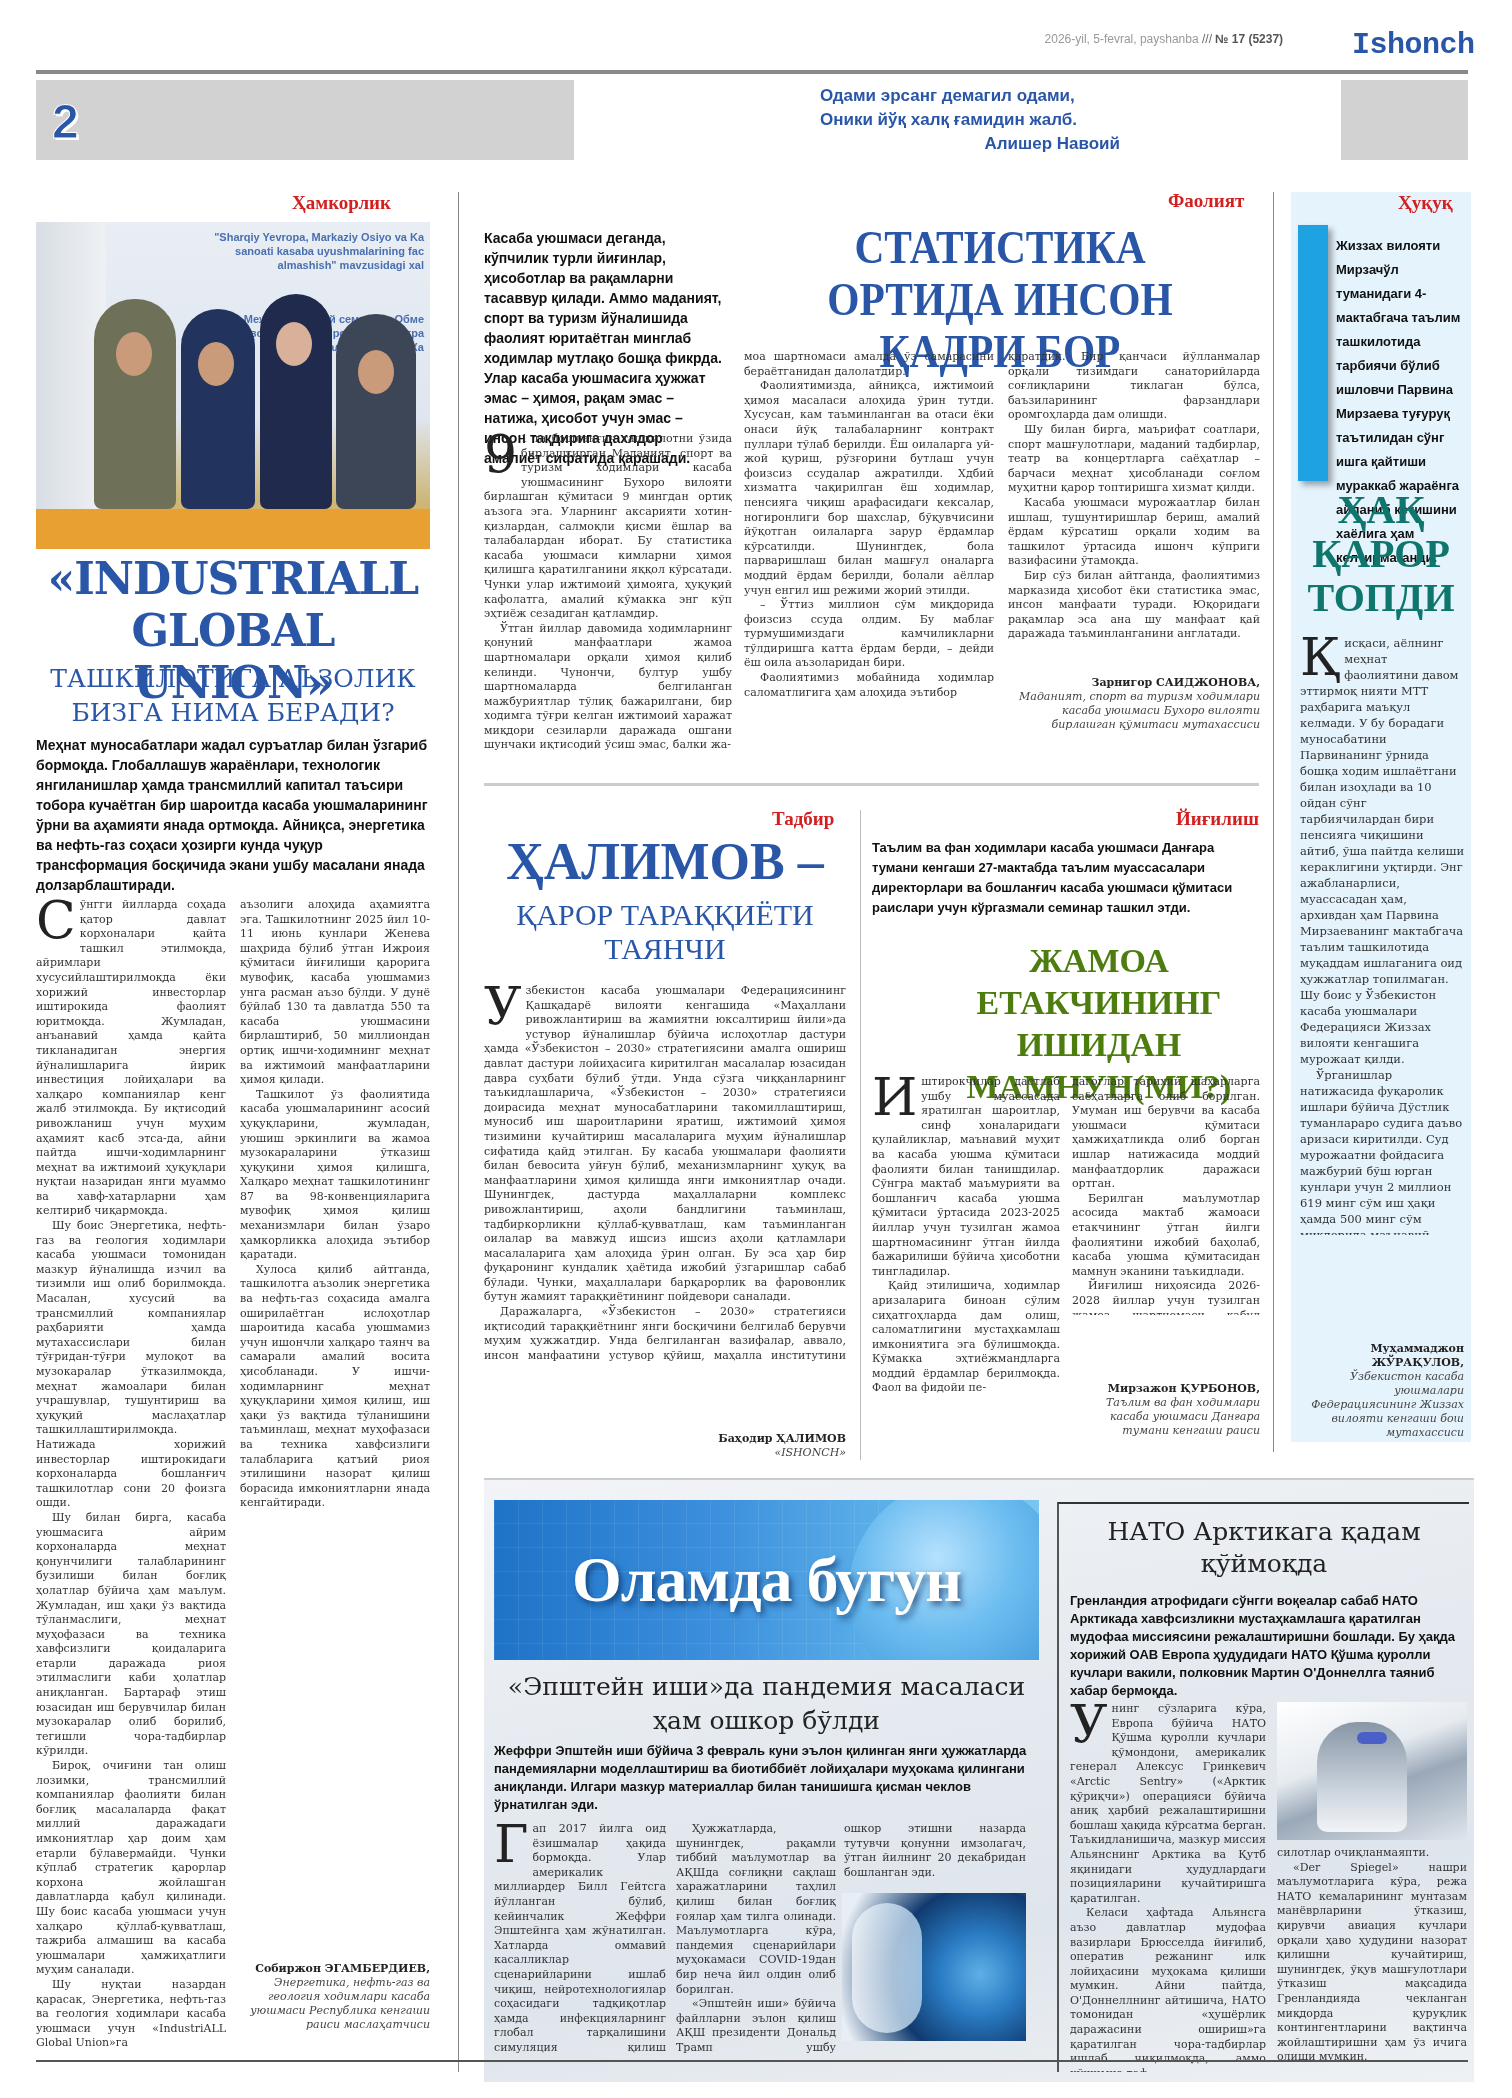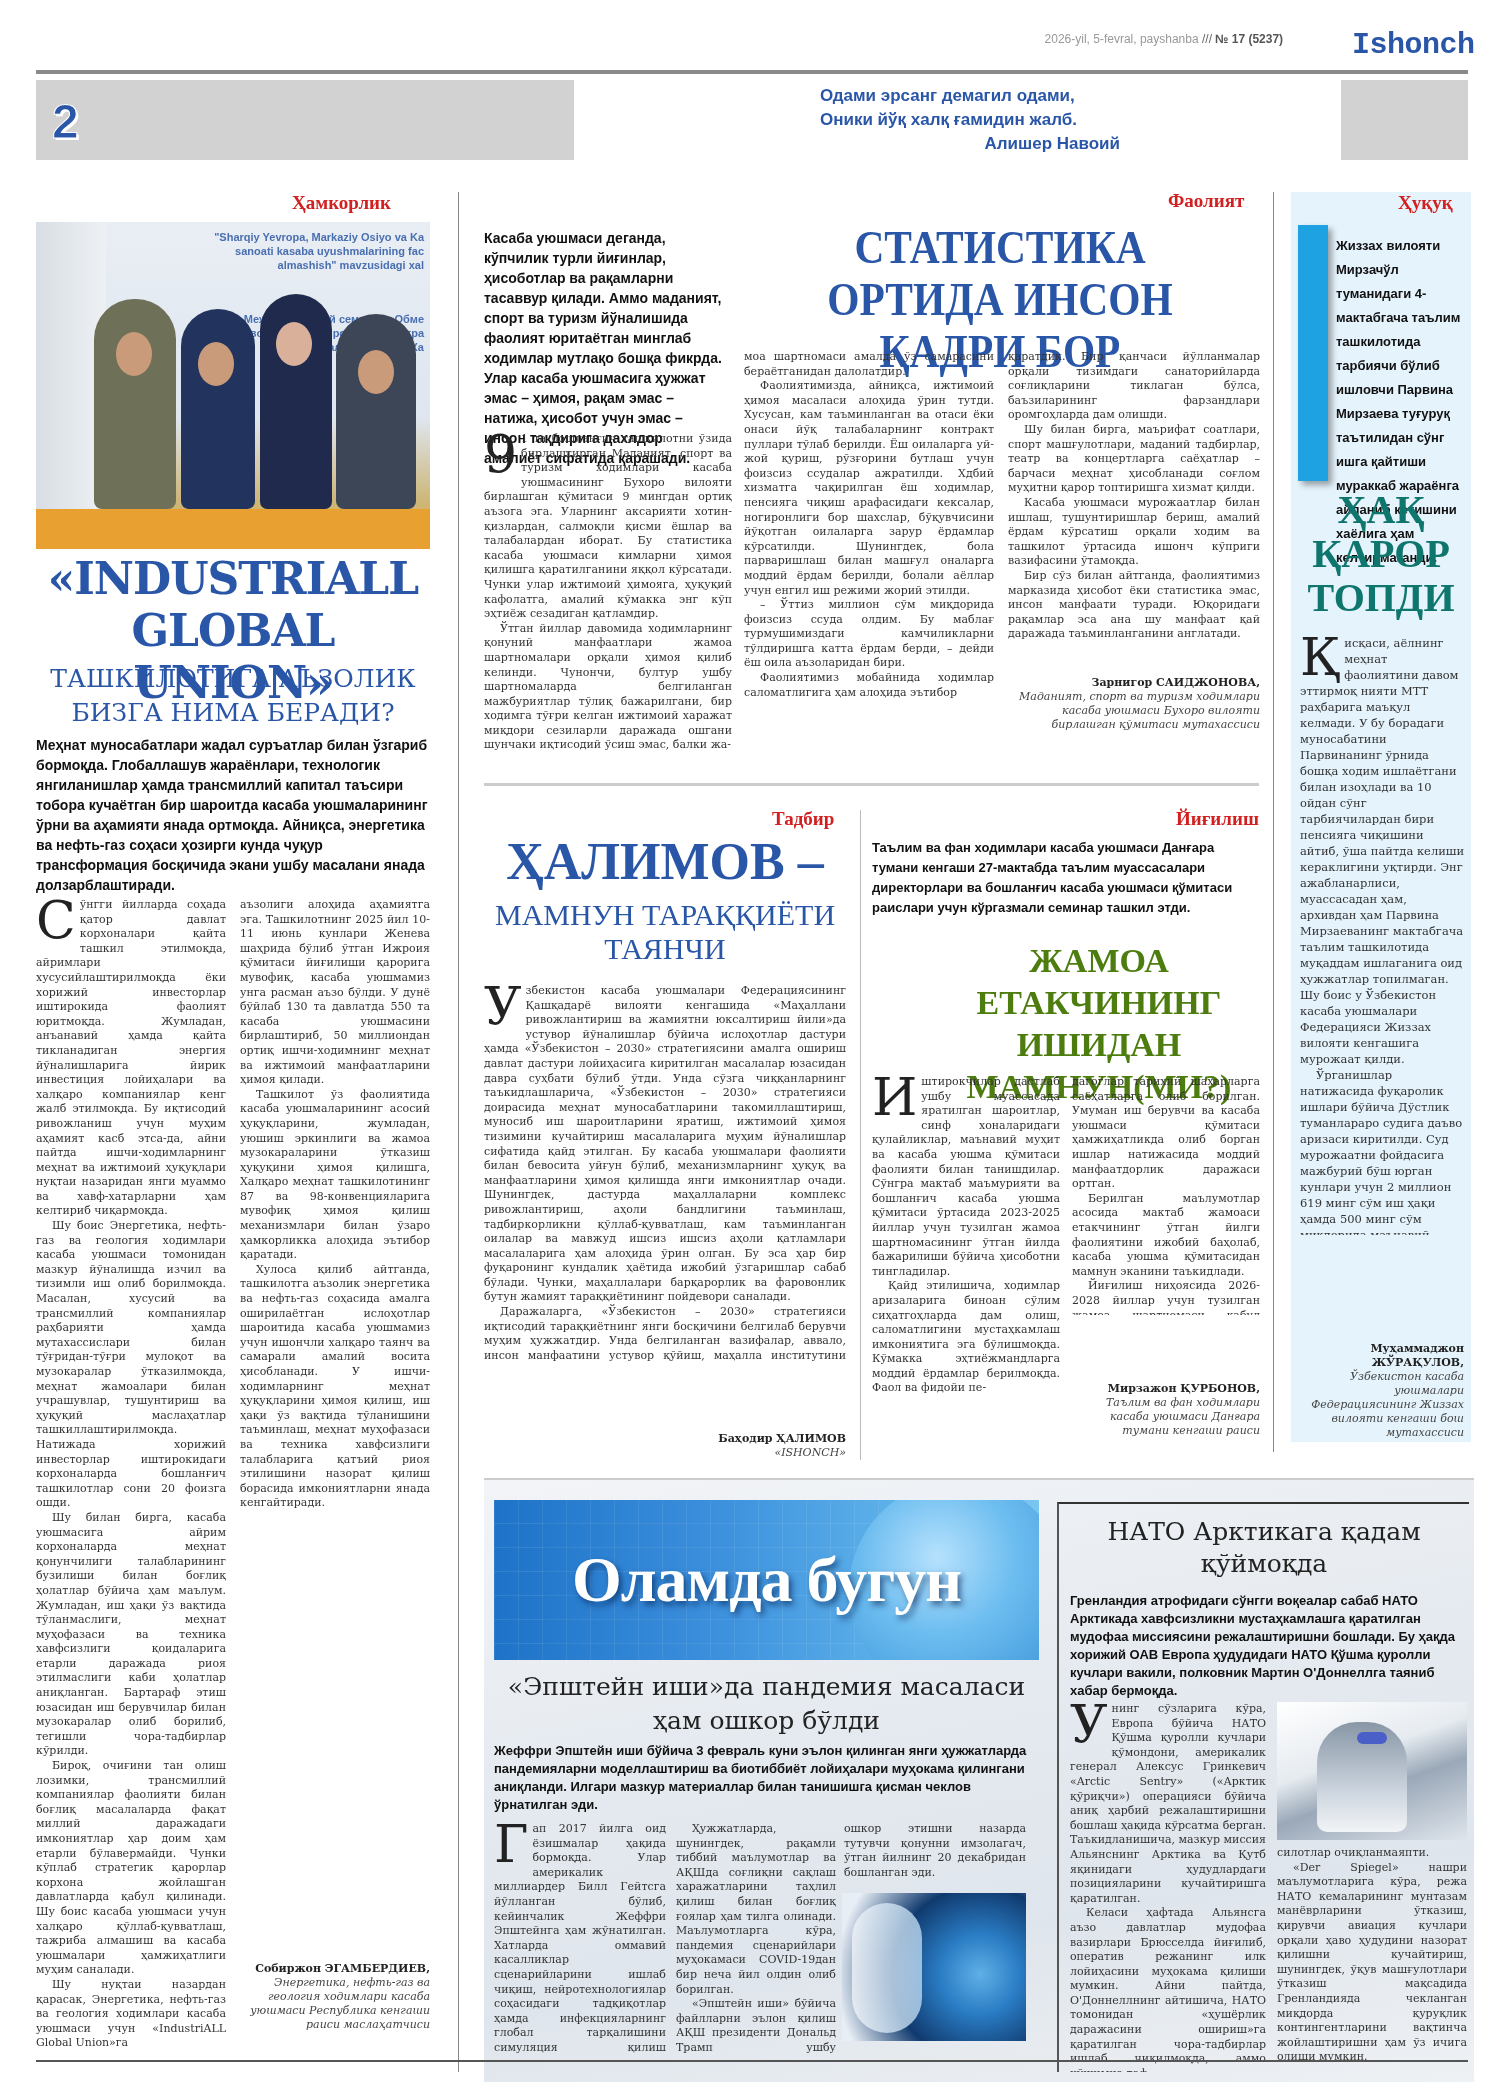--- a/index.html
+++ b/index.html
@@ -176,21 +176,21 @@
   <p>Касаба уюшмаси мурожаатлар билан ишлаш, тушунтиришлар бериш, амалий ёрдам кўрсатиш орқали ходим ва ташкилот ўртасида ишонч кўприги вазифасини ўтамоқда.</p>
   <p>Бир сўз билан айтганда, фаолиятимиз марказида ҳисобот ёки статистика эмас, инсон манфаати туради. Юқоридаги рақамлар эса ана шу манфаат қай даражада таъминланганини англатади.</p>
 </div>
 <div class="abs sig" style="left:1008px;top:676px;width:252px;">
   <div class="name">Зарнигор САИДЖОНОВА,</div>
   <div class="role">Маданият, спорт ва туризм ходимлари касаба уюшмаси Бухоро вилояти бирлашган қўмитаси мутахассиси</div>
 </div>
 
 <div class="abs rubric" style="left:772px;top:808px;">Тадбир</div>
 <div class="abs h-mahalla">ҲАЛИМОВ –</div>
-<div class="abs h-mahalla-sub">МАМНУН ТАРАҚҚИЁТИ ТАЯНЧИ</div>
+<div class="abs h-mahalla-sub">ҚАРОР ТАРАҚҚИЁТИ ТАЯНЧИ</div>
 <div class="abs body-text" style="left:484px;top:984px;width:362px;height:380px;overflow:hidden;">
   <span class="dropcap">Ў</span>
   <p class="first">збекистон касаба уюшмалари Федерациясининг Қашқадарё вилояти кенгашида «Маҳаллани ривожлантириш ва жамиятни юксалтириш йили»да устувор йўналишлар бўйича ислоҳотлар дастури ҳамда «Ўзбекистон – 2030» стратегиясини амалга ошириш давлат дастури лойиҳасига киритилган масалалар юзасидан давра суҳбати бўлиб ўтди. Унда сўзга чиққанларнинг таъкидлашларича, «Ўзбекистон – 2030» стратегияси доирасида меҳнат муносабатларини такомиллаштириш, муносиб иш шароитларини яратиш, ижтимоий ҳимоя тизимини кучайтириш масалаларига муҳим йўналишлар сифатида қайд этилган. Бу касаба уюшмалари фаолияти билан бевосита уйғун бўлиб, механизмларнинг ҳуқуқ ва манфаатларини ҳимоя қилишда янги имкониятлар очади. Шунингдек, дастурда маҳаллаларни комплекс ривожлантириш, аҳоли бандлигини таъминлаш, тадбиркорликни қўллаб-қувватлаш, кам таъминланган оилалар ва мавжуд ишсиз ишсиз аҳоли қатламлари масалаларига ҳам алоҳида ўрин олган. Бу эса ҳар бир фуқаронинг кундалик ҳаётида ижобий ўзгаришлар сабаб бўлади. Чунки, маҳаллалари барқарорлик ва фаровонлик бутун жамият тараққиётининг пойдевори саналади.</p>
   <p>Даражаларга, «Ўзбекистон – 2030» стратегияси иқтисодий тараққиётнинг янги босқичини белгилаб берувчи муҳим ҳужжатдир. Унда белгиланган вазифалар, аввало, инсон манфаатини устувор қўйиш, маҳалла институтини жамият равнақининг таянчига айлантириш ва ижтимоий адолатни таъминлашга қаратилган.</p>
 </div>
 <div class="abs sig" style="left:626px;top:1420px;width:220px;margin-top:12px;">
   <div class="name">Баҳодир ҲАЛИМОВ</div>
   <div class="role">«ISHONCH»</div>
 </div>
 

